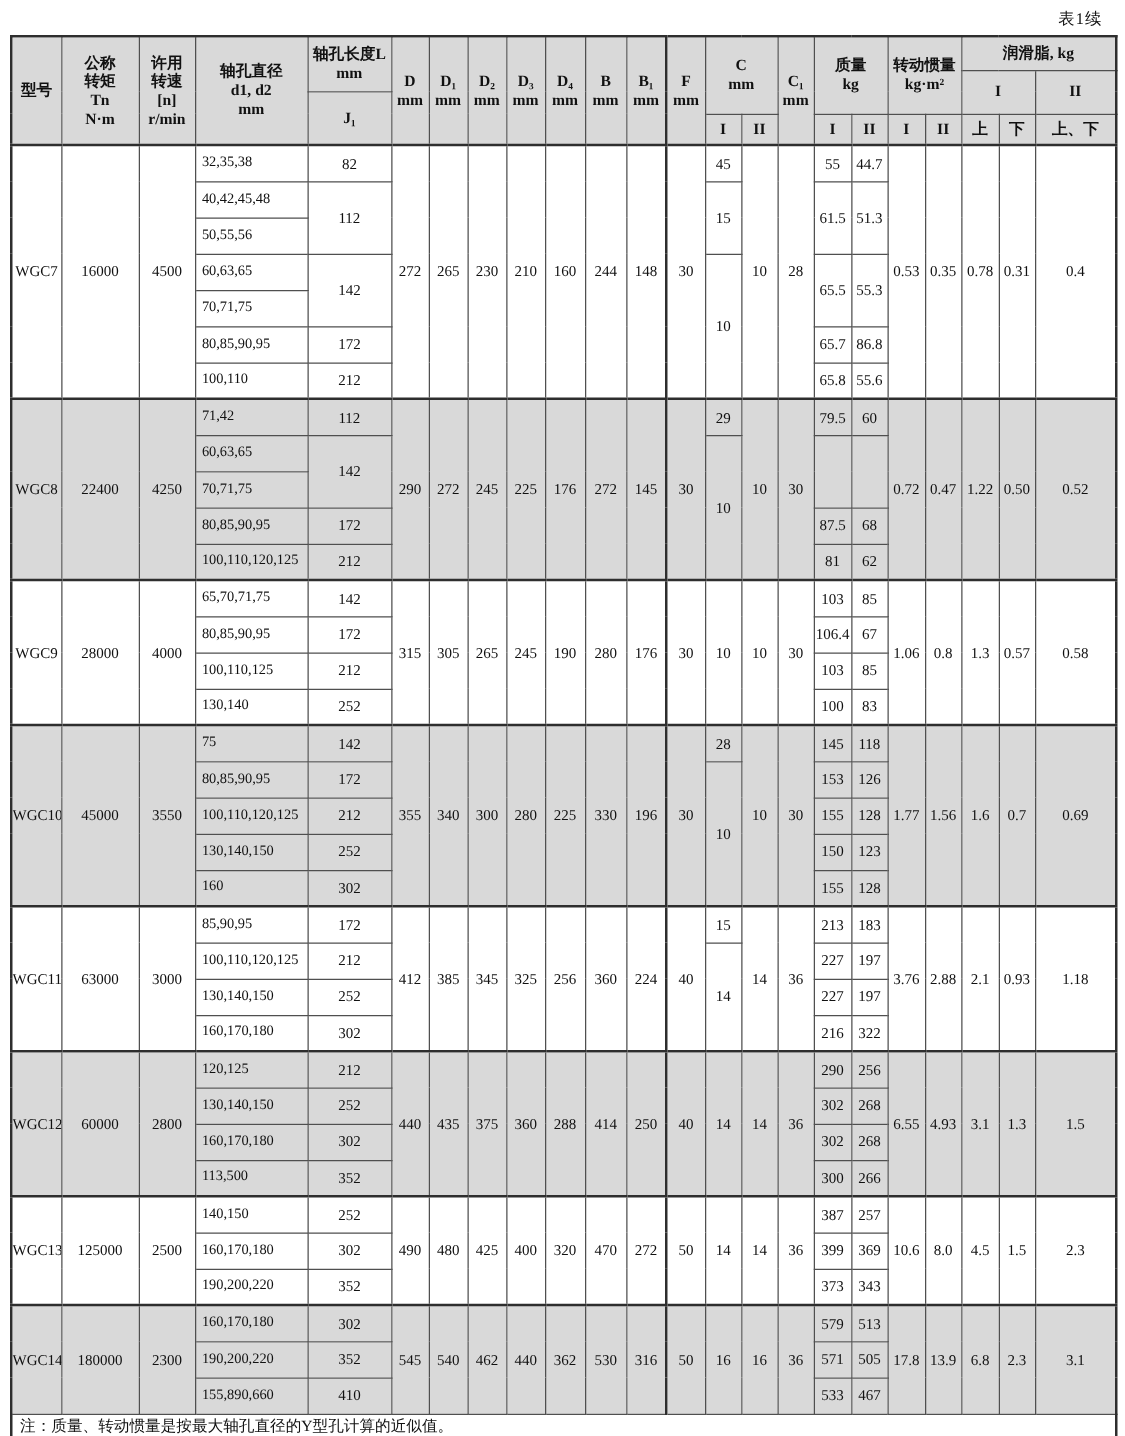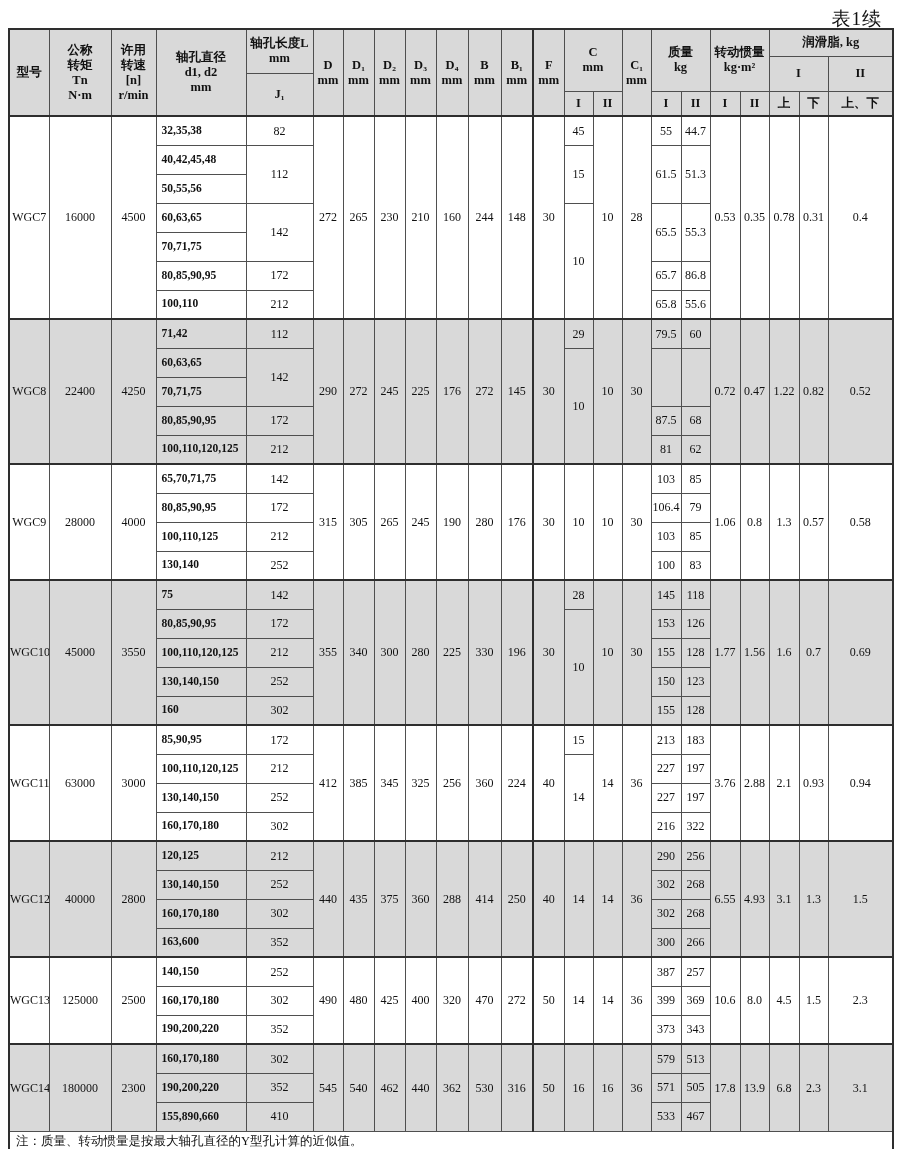--- a/index.html
+++ b/index.html
@@ -1,21 +1,21 @@
 <!DOCTYPE html>
 <html><head>
 <meta charset="utf-8">
 <style>
   html,body{margin:0;padding:0;}
   body{
     width:900px;height:1149px;background:#ffffff;
     font-family:"Liberation Serif","DejaVu Serif",serif;color:#111;
   }
   .page{position:relative;width:900px;height:1149px;overflow:hidden;}
-  .caption{position:absolute;top:6px;right:18px;font-size:19px;letter-spacing:1px;text-align:right;}
+  .caption{position:absolute;top:6px;right:18px;font-size:13px;letter-spacing:1px;text-align:right;}
   table.spec{
     position:absolute;top:28px;left:8px;width:884px;
     border-collapse:collapse;table-layout:fixed;
     border:2px solid #2e2e2e;
   }
   th,td{
     border:1px solid #4f4f4f;
     text-align:center;vertical-align:middle;
     padding:0;overflow:hidden;line-height:1.2;
   }
@@ -24,21 +24,21 @@
     white-space:pre-line;
   }
   thead tr.h1{height:27px}
   thead tr.h2{height:17px}
   thead tr.h3{height:18px}
   thead tr.h4{height:25px}
   tbody tr{height:29px}
   tbody td{font-size:12px;background:#ffffff;}
   tbody tr.shaded td{background:#d9d9d9;}
   tbody tr.block-start td{border-top:2px solid #2e2e2e;}
-  td.bore{text-align:left;padding-left:5px;font-size:11.5px;font-weight:bold;}
+  td.bore{text-align:left;padding-left:5px;font-size:11.5px;}
   .thick-left{border-left:2px solid #2e2e2e;}
   tfoot td{
     text-align:left;padding:2px 6px;font-size:12.5px;height:16px;background:#fff;
   }
 </style>
 </head>
 <body>
 
 <div class="page">
   <div class="caption">表1续</div>
@@ -203,21 +203,21 @@
           <td rowspan="5">145</td>
           <td rowspan="5" class="thick-left">30</td>
           <td>29</td>
           <td rowspan="5">10</td>
           <td rowspan="5">30</td>
           <td>79.5</td>
           <td>60</td>
           <td rowspan="5">0.72</td>
           <td rowspan="5">0.47</td>
           <td rowspan="5">1.22</td>
-          <td rowspan="5">0.82</td>
+          <td rowspan="5">0.50</td>
           <td rowspan="5">0.52</td>
         </tr>
         <tr class="shaded">
           <td class="bore">60,63,65</td>
           <td rowspan="2">142</td>
           <td rowspan="4">10</td>
           <td rowspan="2"></td>
           <td rowspan="2"></td>
         </tr>
         <tr class="shaded">
@@ -257,21 +257,21 @@
           <td rowspan="4">1.06</td>
           <td rowspan="4">0.8</td>
           <td rowspan="4">1.3</td>
           <td rowspan="4">0.57</td>
           <td rowspan="4">0.58</td>
         </tr>
         <tr>
           <td class="bore">80,85,90,95</td>
           <td>172</td>
           <td>106.4</td>
-          <td>79</td>
+          <td>67</td>
         </tr>
         <tr>
           <td class="bore">100,110,125</td>
           <td>212</td>
           <td>103</td>
           <td>85</td>
         </tr>
         <tr>
           <td class="bore">130,140</td>
           <td>252</td>
@@ -344,21 +344,21 @@
           <td rowspan="4" class="thick-left">40</td>
           <td>15</td>
           <td rowspan="4">14</td>
           <td rowspan="4">36</td>
           <td>213</td>
           <td>183</td>
           <td rowspan="4">3.76</td>
           <td rowspan="4">2.88</td>
           <td rowspan="4">2.1</td>
           <td rowspan="4">0.93</td>
-          <td rowspan="4">0.94</td>
+          <td rowspan="4">1.18</td>
         </tr>
         <tr>
           <td class="bore">100,110,120,125</td>
           <td>212</td>
           <td rowspan="3">14</td>
           <td>227</td>
           <td>197</td>
         </tr>
         <tr>
           <td class="bore">130,140,150</td>
@@ -367,21 +367,21 @@
           <td>197</td>
         </tr>
         <tr>
           <td class="bore">160,170,180</td>
           <td>302</td>
           <td>216</td>
           <td>322</td>
         </tr>
         <tr class="shaded block-start">
           <td rowspan="4">WGC12</td>
-          <td rowspan="4">40000</td>
+          <td rowspan="4">60000</td>
           <td rowspan="4">2800</td>
           <td class="bore">120,125</td>
           <td>212</td>
           <td rowspan="4">440</td>
           <td rowspan="4">435</td>
           <td rowspan="4">375</td>
           <td rowspan="4">360</td>
           <td rowspan="4">288</td>
           <td rowspan="4">414</td>
           <td rowspan="4">250</td>
@@ -403,21 +403,21 @@
           <td>302</td>
           <td>268</td>
         </tr>
         <tr class="shaded">
           <td class="bore">160,170,180</td>
           <td>302</td>
           <td>302</td>
           <td>268</td>
         </tr>
         <tr class="shaded">
-          <td class="bore">163,600</td>
+          <td class="bore">113,500</td>
           <td>352</td>
           <td>300</td>
           <td>266</td>
         </tr>
         <tr class="block-start">
           <td rowspan="3">WGC13</td>
           <td rowspan="3">125000</td>
           <td rowspan="3">2500</td>
           <td class="bore">140,150</td>
           <td>252</td>

